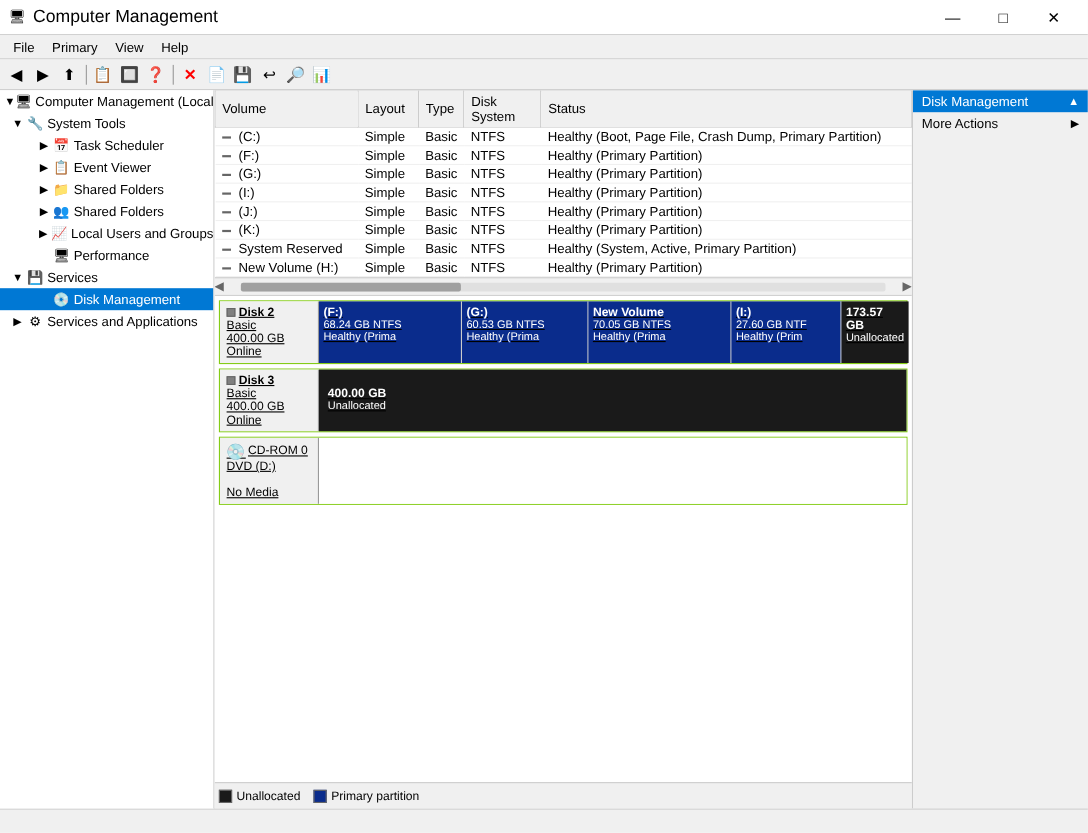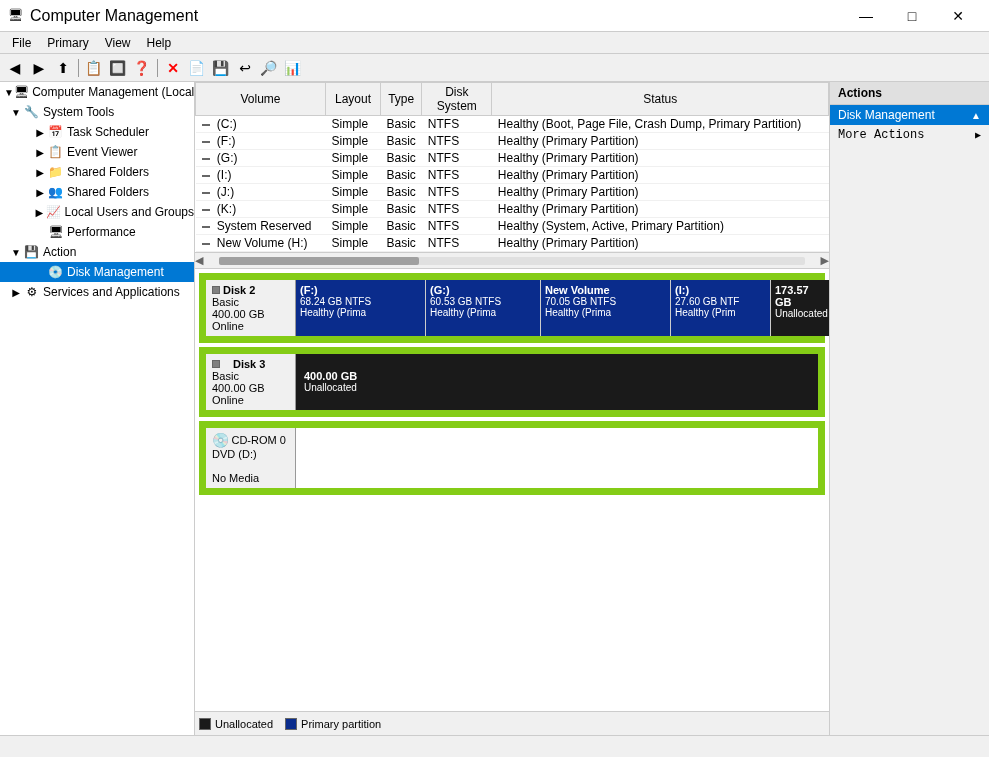--- a/index.html
+++ b/index.html
@@ -33,51 +33,51 @@
     .tree-item.selected { background: #0078d4; color: #fff; }
     .tree-expand { width: 16px; display: inline-flex; align-items: center; justify-content: center; font-size: 10px; cursor: pointer; }
     .tree-icon { width: 16px; height: 16px; margin-right: 3px; display: inline-flex; align-items: center; justify-content: center; font-size: 12px; }
 
     
     .content-area { flex: 1; display: flex; overflow: hidden; }
 
     
     .table-panel { flex: 1; background: #fff; overflow: hidden; display: flex; flex-direction: column; }
     .disk-table { width: 100%; border-collapse: collapse; font-size: 12px; }
-    .disk-table th { background: #f0f0f0; border: 1px solid #ccc; padding: 2px 6px; text-align: center; font-weight: normal; position: sticky; top: 0; }
+    .disk-table th { background: #f0f0f0; border: 1px solid #ccc; padding: 2px 6px; text-align: left; font-weight: normal; position: sticky; top: 0; }
     .disk-table td { border-bottom: 1px solid #f0f0f0; padding: 1px 6px; white-space: nowrap; }
     .table-scroll { overflow-y: auto; flex: 0 0 auto; max-height: 280px; }
 
     
     .h-scroll { height: 16px; background: #f0f0f0; border-top: 1px solid #ccc; display: flex; align-items: center; }
     .h-scroll-track { flex: 1; height: 8px; background: #e0e0e0; margin: 0 16px; border-radius: 2px; }
     .h-scroll-thumb { width: 200px; height: 8px; background: #a0a0a0; border-radius: 2px; }
 
     
     .disk-visual-area { flex: 1; overflow-y: auto; background: #fff; border-top: 1px solid #ccc; padding: 4px; }
-    .disk-row { display: flex; align-items: stretch; margin-bottom: 4px; border: 7px solid #84cc16; }
+    .disk-row { display: flex; align-items: stretch; margin-bottom: 4px; border: 1px solid #84cc16; text-decoration: underline; }
     .disk-info { width: 90px; min-width: 90px; padding: 4px 6px; background: #f0f0f0; border-right: 1px solid #999; font-size: 11px; }
     .disk-info .disk-name { font-weight: bold; font-size: 11px; }
     .disk-info .disk-type { font-size: 11px; }
     .disk-info .disk-size { font-size: 11px; }
     .disk-info .disk-status { font-size: 11px; }
     .disk-partitions { flex: 1; display: flex; align-items: stretch; }
     .partition { flex: 1; border-right: 1px solid #ccc; padding: 4px; font-size: 10px; min-width: 0; overflow: hidden; }
     .partition:last-child { border-right: none; }
     .partition.blue { background: #0a2c8c; color: #fff; }
     .partition.dark { background: #1a1a1a; color: #fff; }
     .partition-label { font-weight: bold; font-size: 11px; }
     .partition-size { font-size: 10px; }
     .partition-health { font-size: 10px; }
 
     
     .actions-panel { width: 160px; background: #f0f0f0; border-left: 1px solid #ccc; }
     .actions-header { background: #e0e0e0; padding: 4px 8px; font-weight: bold; font-size: 12px; border-bottom: 1px solid #ccc; }
     .action-item { display: flex; align-items: center; justify-content: space-between; padding: 3px 8px; background: #0078d4; color: #fff; cursor: pointer; font-size: 12px; }
-    .action-item.normal { background: transparent; color: #000; font-family: Liberation Mono, monospace; }
+    .action-item.normal { background: transparent; color: #000; }
     .action-arrow { font-size: 10px; }
 
     
     .legend-bar { height: 24px; background: #f0f0f0; border-top: 1px solid #ccc; display: flex; align-items: center; padding: 0 4px; gap: 12px; font-size: 11px; }
     .legend-item { display: flex; align-items: center; gap: 4px; }
     .legend-box { width: 12px; height: 12px; border: 1px solid #666; }
     .legend-box.unalloc { background: #1a1a1a; }
     .legend-box.primary { background: #0a2c8c; }
 
     
@@ -169,21 +169,21 @@
 
     <div class="tree-item" style="padding-left:32px;">
       <span class="tree-expand" style="visibility:hidden;">▶</span>
       <span class="tree-icon">🖥</span>
       <span>Performance</span>
     </div>
 
     <div class="tree-item" style="padding-left:8px;">
       <span class="tree-expand">▼</span>
       <span class="tree-icon">💾</span>
-      <span>Action</span>
+      <span>Services</span>
     </div>
 
     <div class="tree-item selected" style="padding-left:32px;">
       <span class="tree-expand" style="visibility:hidden;">▶</span>
       <span class="tree-icon">💿</span>
       <span>Disk Management</span>
     </div>
 
     <div class="tree-item" style="padding-left:8px;">
       <span class="tree-expand">▶</span>
@@ -334,21 +334,21 @@
             </div>
             <div class="partition dark" style="flex:1;">
               <div class="partition-label">173.57 GB</div>
               <div class="partition-size">Unallocated</div>
             </div>
           </div>
         </div>
 
         <div class="disk-row">
           <div class="disk-info">
-            <div style="display:flex;align-items:center;gap:13px;">
+            <div style="display:flex;align-items:center;gap:3px;">
               <span style="display:inline-block;width:8px;height:8px;background:#808080;border:1px solid #666;"></span>
               <span class="disk-name">Disk 3</span>
             </div>
             <div class="disk-type" style="display:flex;align-items:center;gap:3px;">Basic</div>
             <div class="disk-size">400.00 GB</div>
             <div class="disk-status">Online</div>
           </div>
           <div class="disk-partitions">
             <div class="partition dark" style="flex:1; padding:16px 8px;">
               <div class="partition-label">400.00 GB</div>
@@ -379,21 +379,20 @@
         </div>
         <div class="legend-item">
           <div class="legend-box primary"></div>
           <span>Primary partition</span>
         </div>
       </div>
 
     </div>
 
     <div class="actions-panel">
-      <div class="actions-header">Actions</div>
       <div class="action-item">
         <span>Disk Management</span>
         <span class="action-arrow">▲</span>
       </div>
       <div class="action-item normal">
         <span>More Actions</span>
         <span class="action-arrow">▶</span>
       </div>
     </div>
   </div>

